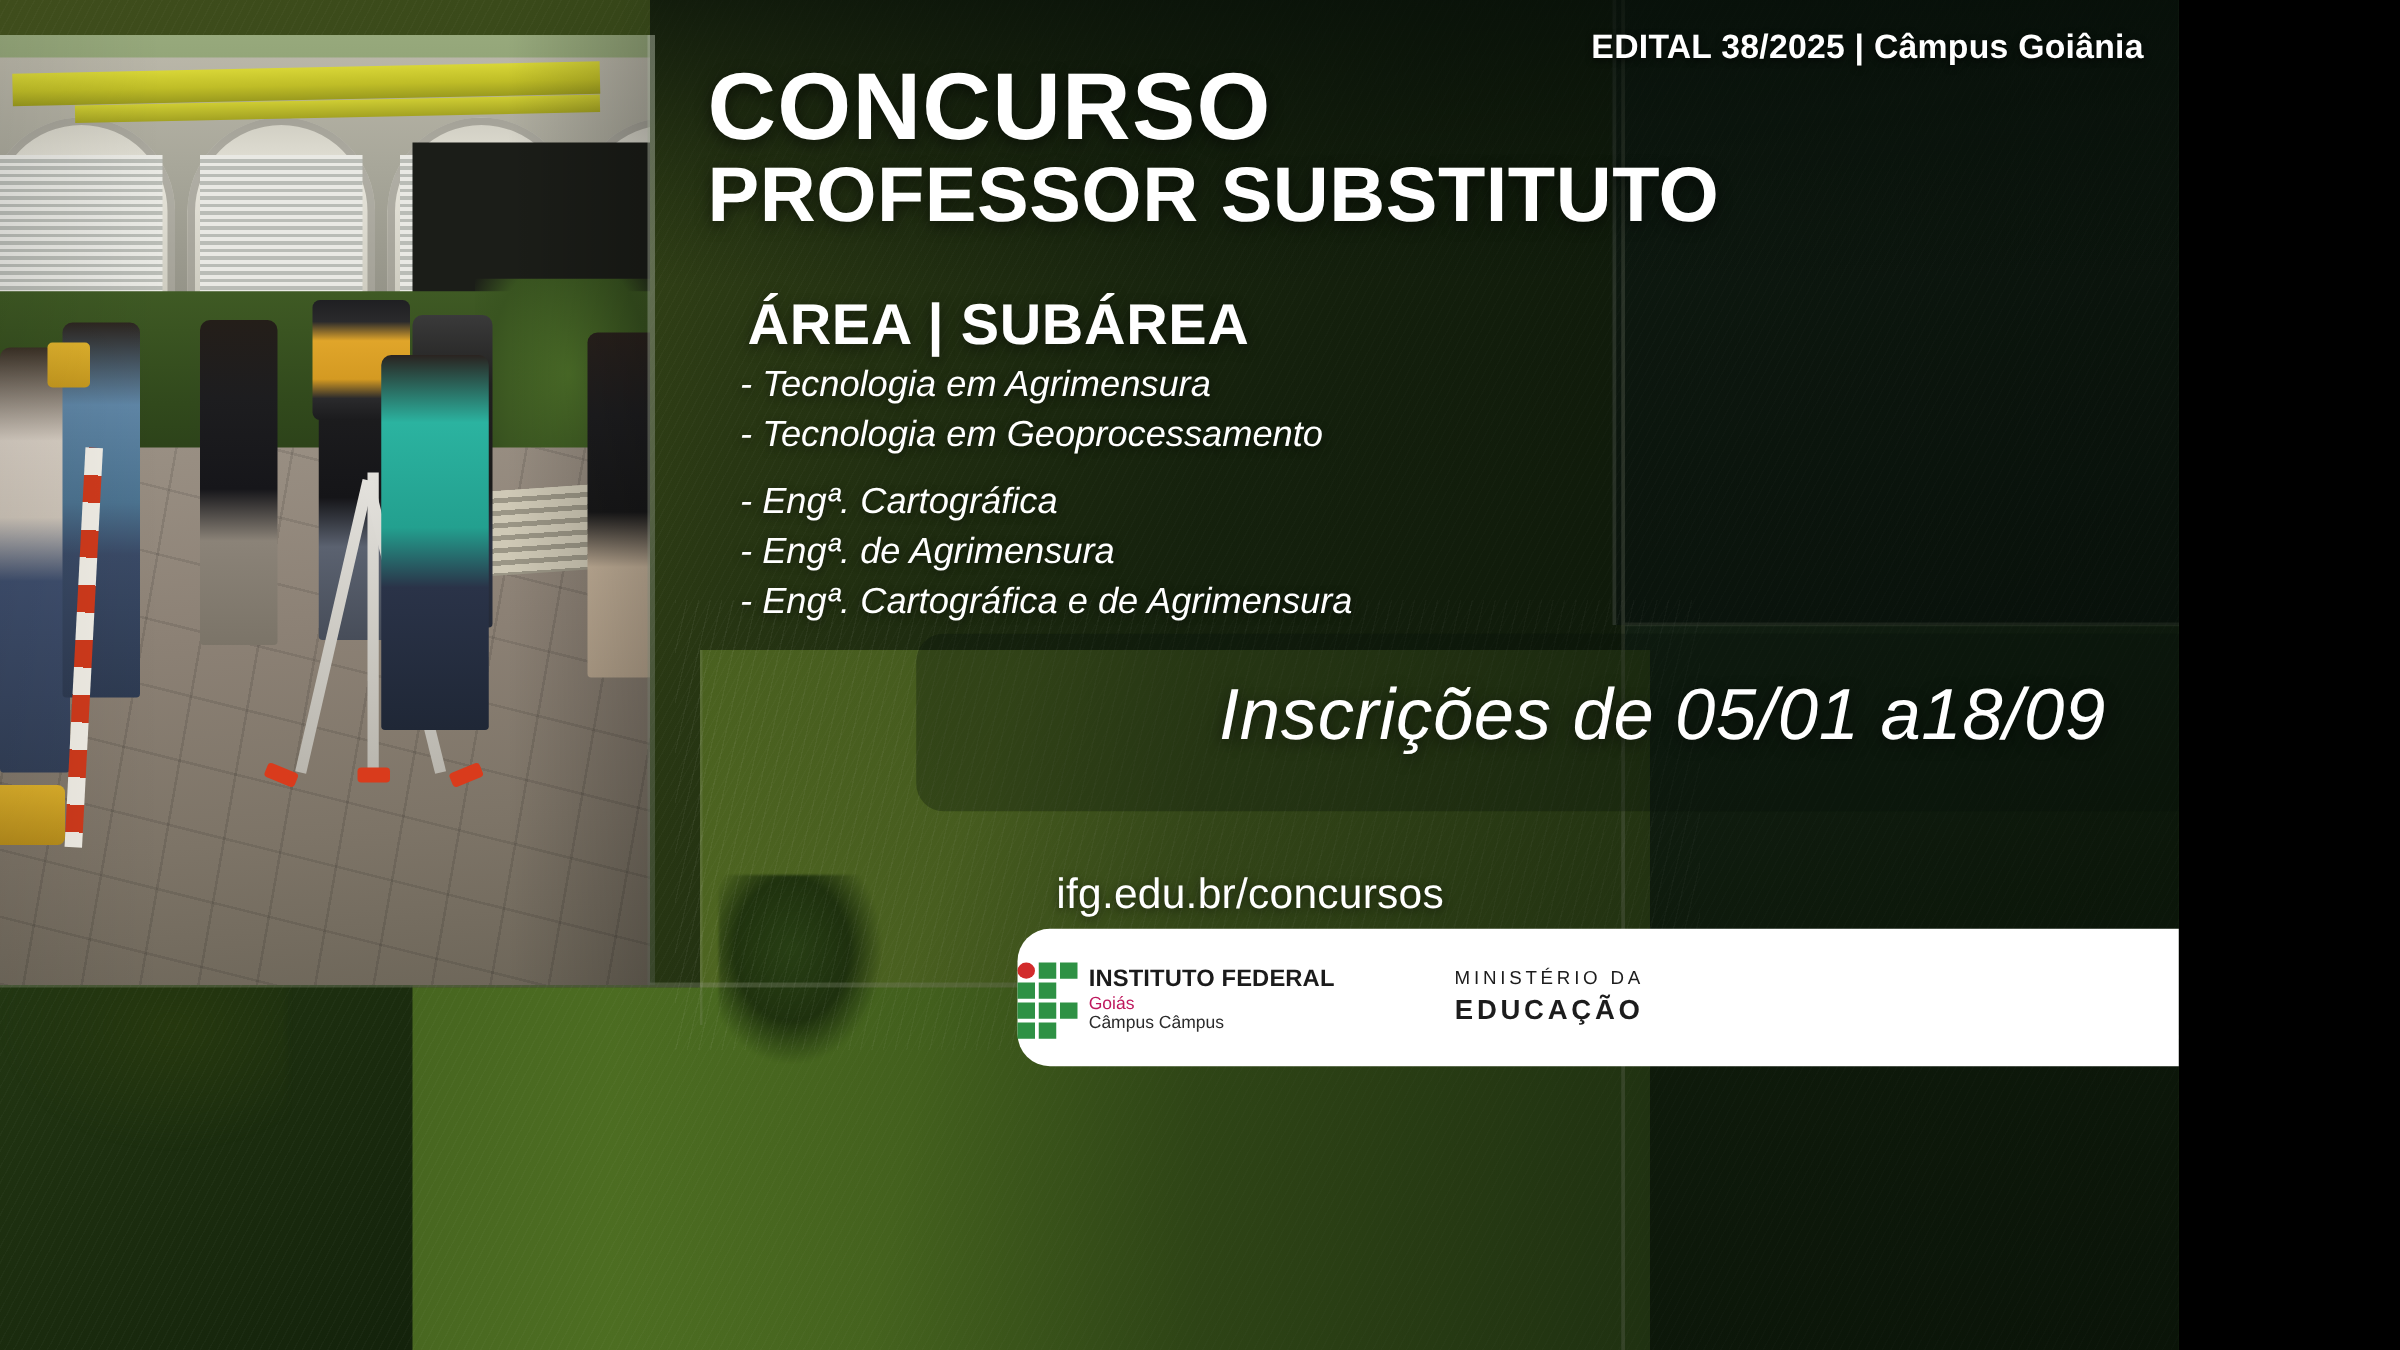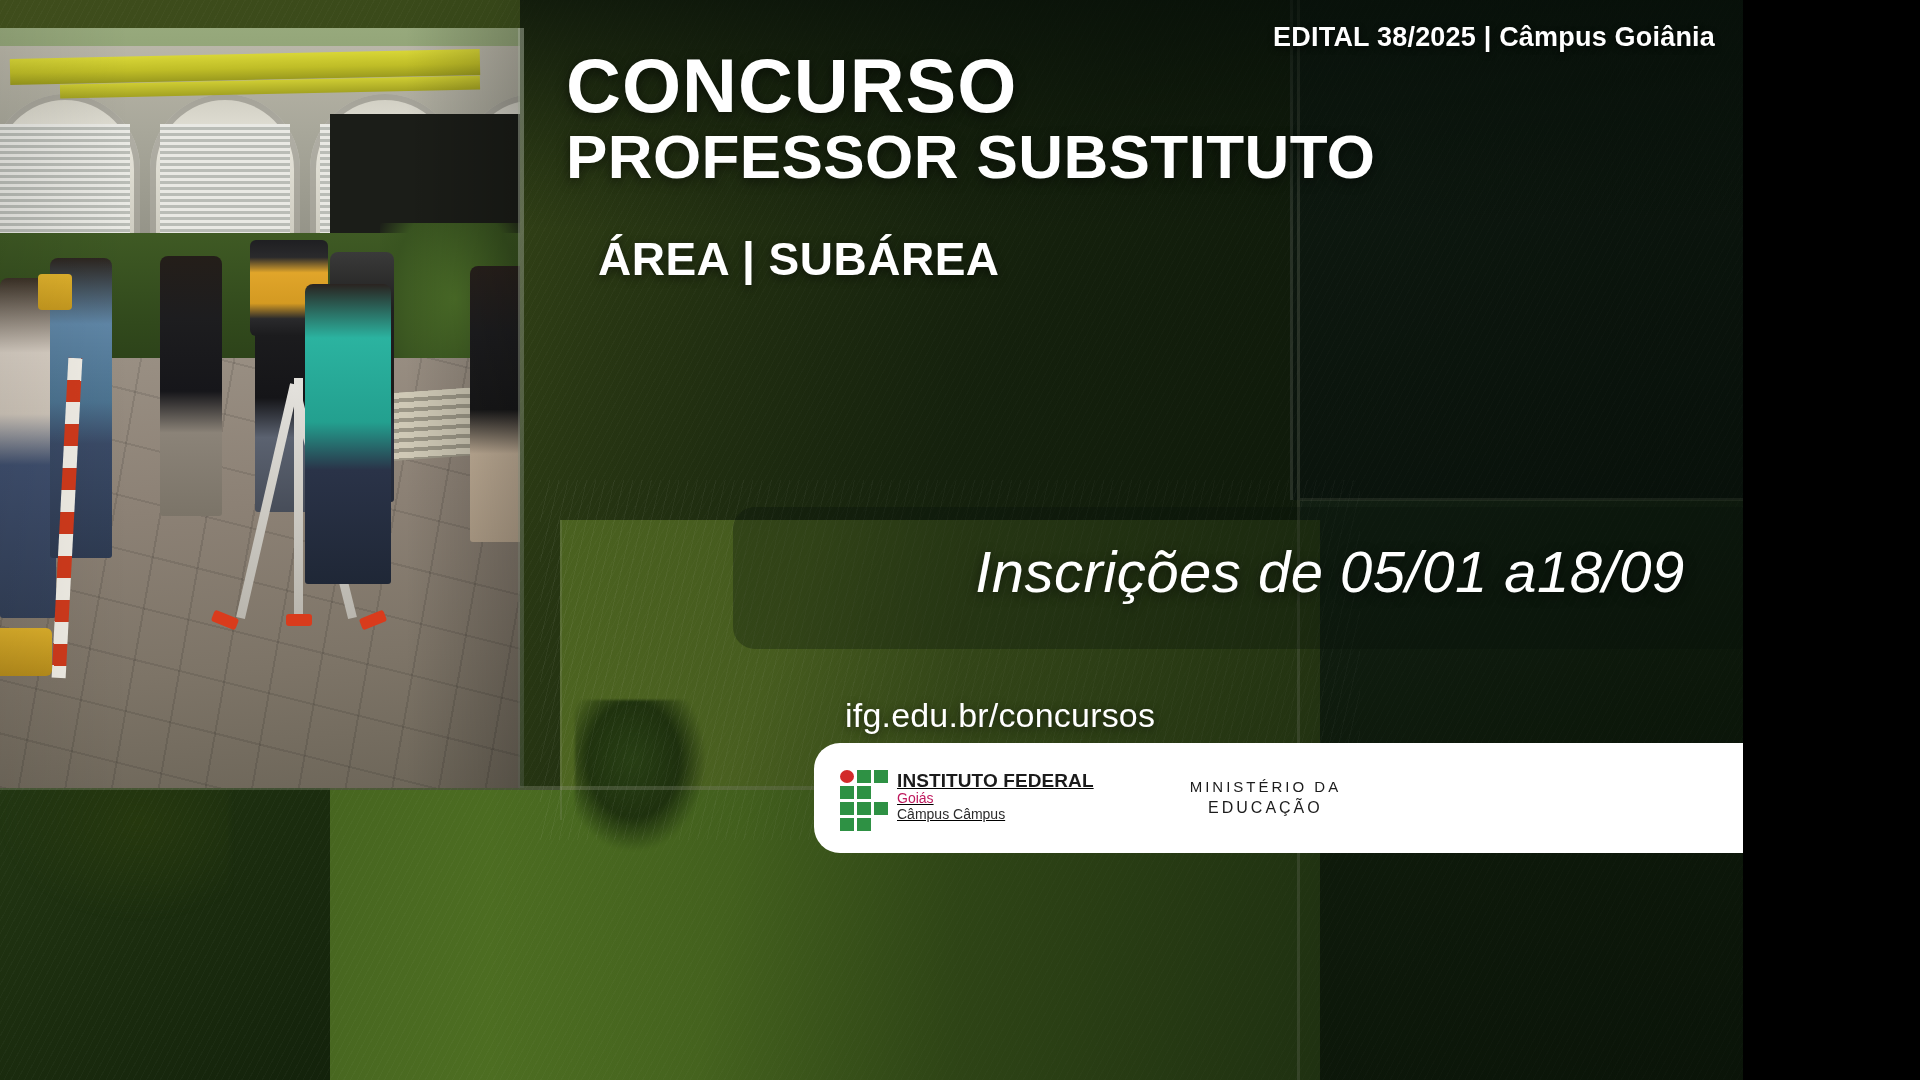--- a/index.html
+++ b/index.html
@@ -259,37 +259,37 @@
     text-shadow:0 2px 8px rgba(0,0,0,.55);
   }
   .site b{font-weight:400;}
 
   
   .logobar{
     position:absolute;left:814px;top:743px;width:1080px;height:110px;
     background:#ffffff;border-radius:26px;
     display:flex;align-items:center;
   }
-  .ifg{display:flex;align-items:flex-start;margin-left:26px;text-decoration:underline;}
+  .ifg{display:flex;align-items:flex-end;}
   .ifg-grid{
     width:46px;height:56px;
     display:grid;grid-template-columns:repeat(3,14px);grid-template-rows:repeat(4,13px);
     gap:3px;margin-right:11px;
   }
   .sq{background:#2e9144;}
   .sq.red{background:#d22b2b;border-radius:50%;}
   .sq.empty{background:transparent;}
   .ifg-txt{line-height:1.12;color:#222;}
   .ifg-txt .l1{font-size:19px;font-weight:700;letter-spacing:.1px;color:#1b1b1b;}
   .ifg-txt .l2{font-size:14px;color:#be185d;}
   .ifg-txt .l3{font-size:14px;color:#2b2b2b;}
 
   .mec{margin-left:96px;text-align:center;color:#1c1c1c;line-height:1.35;}
   .mec .m1{font-size:15px;letter-spacing:3px;text-align:right;}
-  .mec .m2{font-size:16px;letter-spacing:3px;font-weight:400;}
+  .mec .m2{font-size:22px;letter-spacing:3px;font-weight:700;}
 
   .gov{margin-left:78px;text-align:center;}
   .gov .g-top{
     font-size:14px;font-weight:700;letter-spacing:3.5px;color:#1c1c1c;margin-bottom:3px;
   }
   .brasil{display:flex;align-items:flex-end;height:42px;}
   .bl{
     position:relative;width:28px;height:38px;color:#fff;font-size:26px;font-weight:700;
     display:flex;align-items:center;justify-content:center;margin-right:2px;
   }
@@ -365,20 +365,27 @@
     <div class="ph-yellowcase"></div>
     <div class="ph-shadow"></div>
   </div>
   <div class="photo-frame"></div>
 
   <div class="edital">EDITAL 38/2025 | Câmpus Goiânia</div>
   <div class="title1">CONCURSO</div>
   <div class="title2">PROFESSOR SUBSTITUTO</div>
 
   <div class="area-title">ÁREA | SUBÁREA</div>
+  <ul class="area-list">
+    <li>- Tecnologia em Agrimensura</li>
+    <li>- Tecnologia em Geoprocessamento</li>
+    <li class="gap">- Engª. Cartográfica</li>
+    <li>- Engª. de Agrimensura</li>
+    <li>- Engª. Cartográfica e de Agrimensura</li>
+  </ul>
 
   <div class="insc-box"></div>
   <div class="insc-text">Inscrições de 05/01 a18/09</div>
 
   <div class="site"><span>ifg.edu.br/</span><b>concursos</b></div>
 
   <div class="logobar">
 
     <div class="ifg">
       <div class="ifg-grid">

